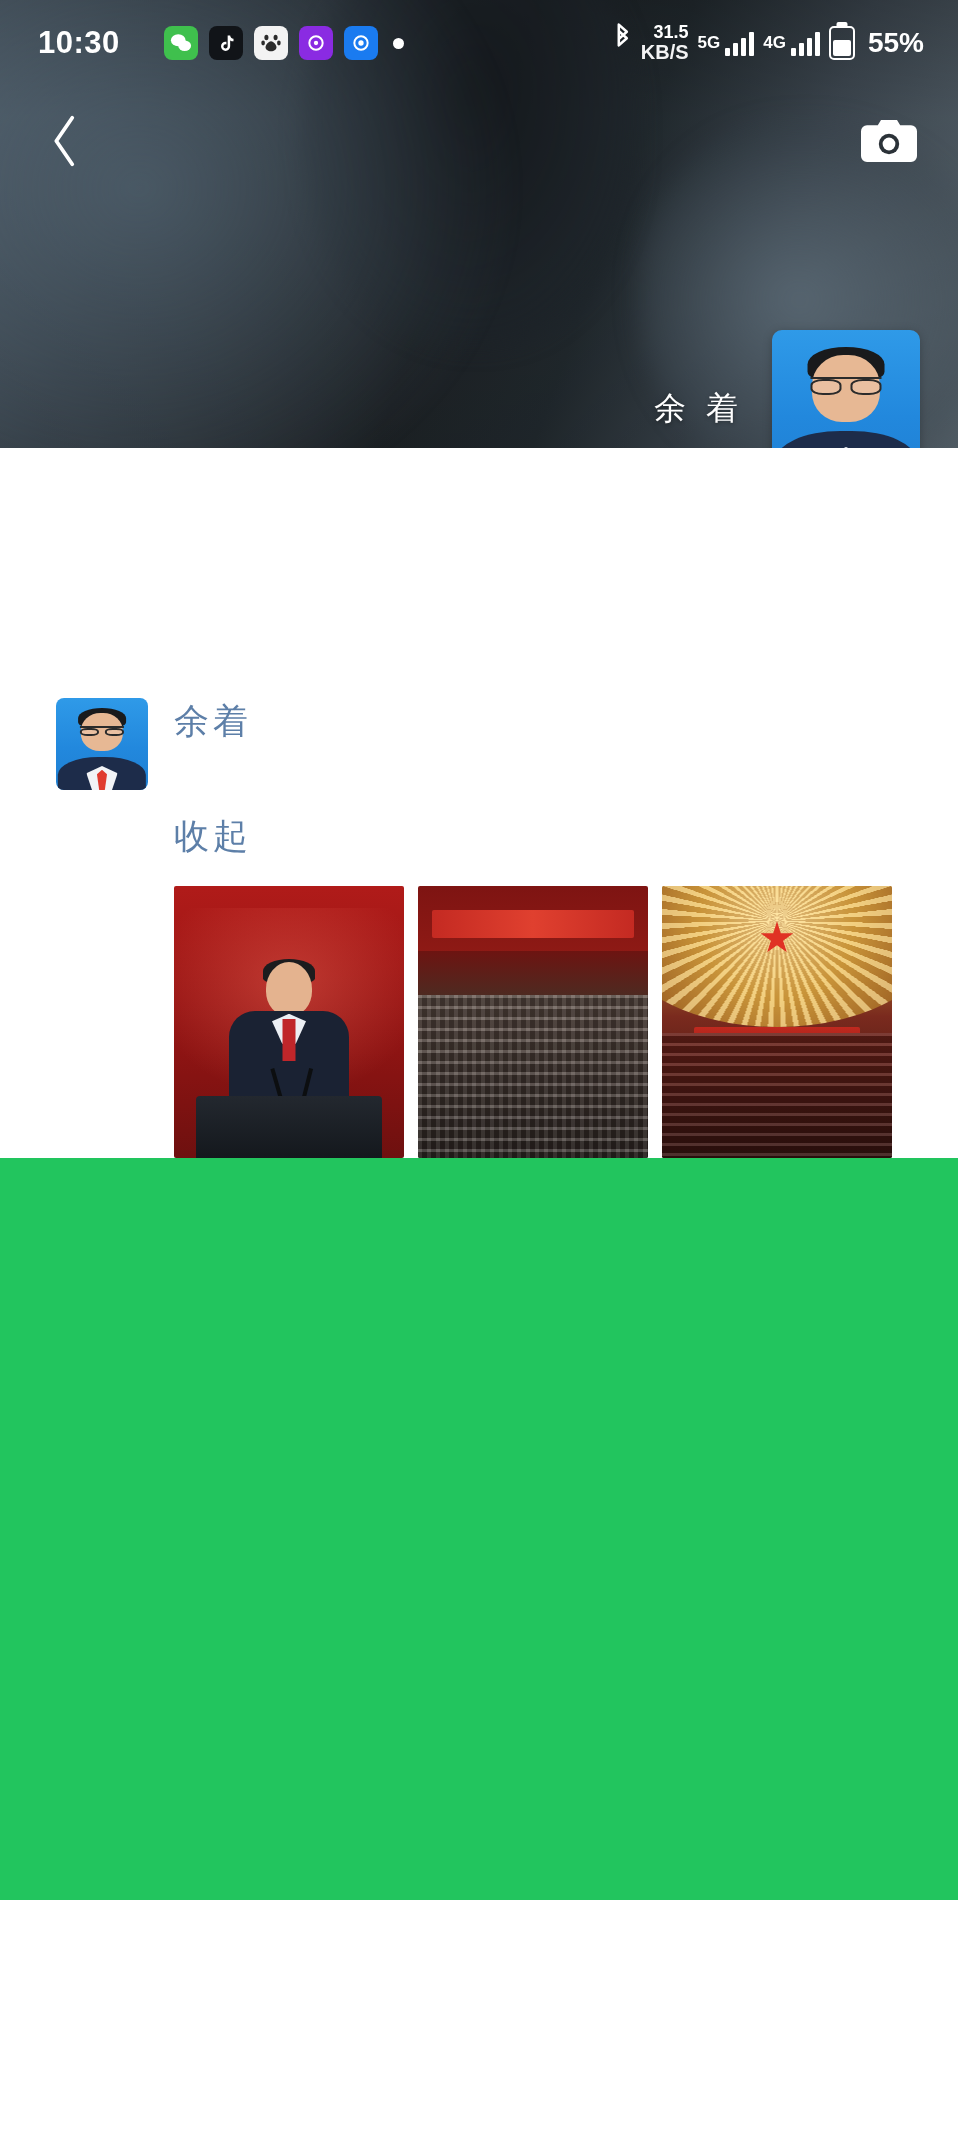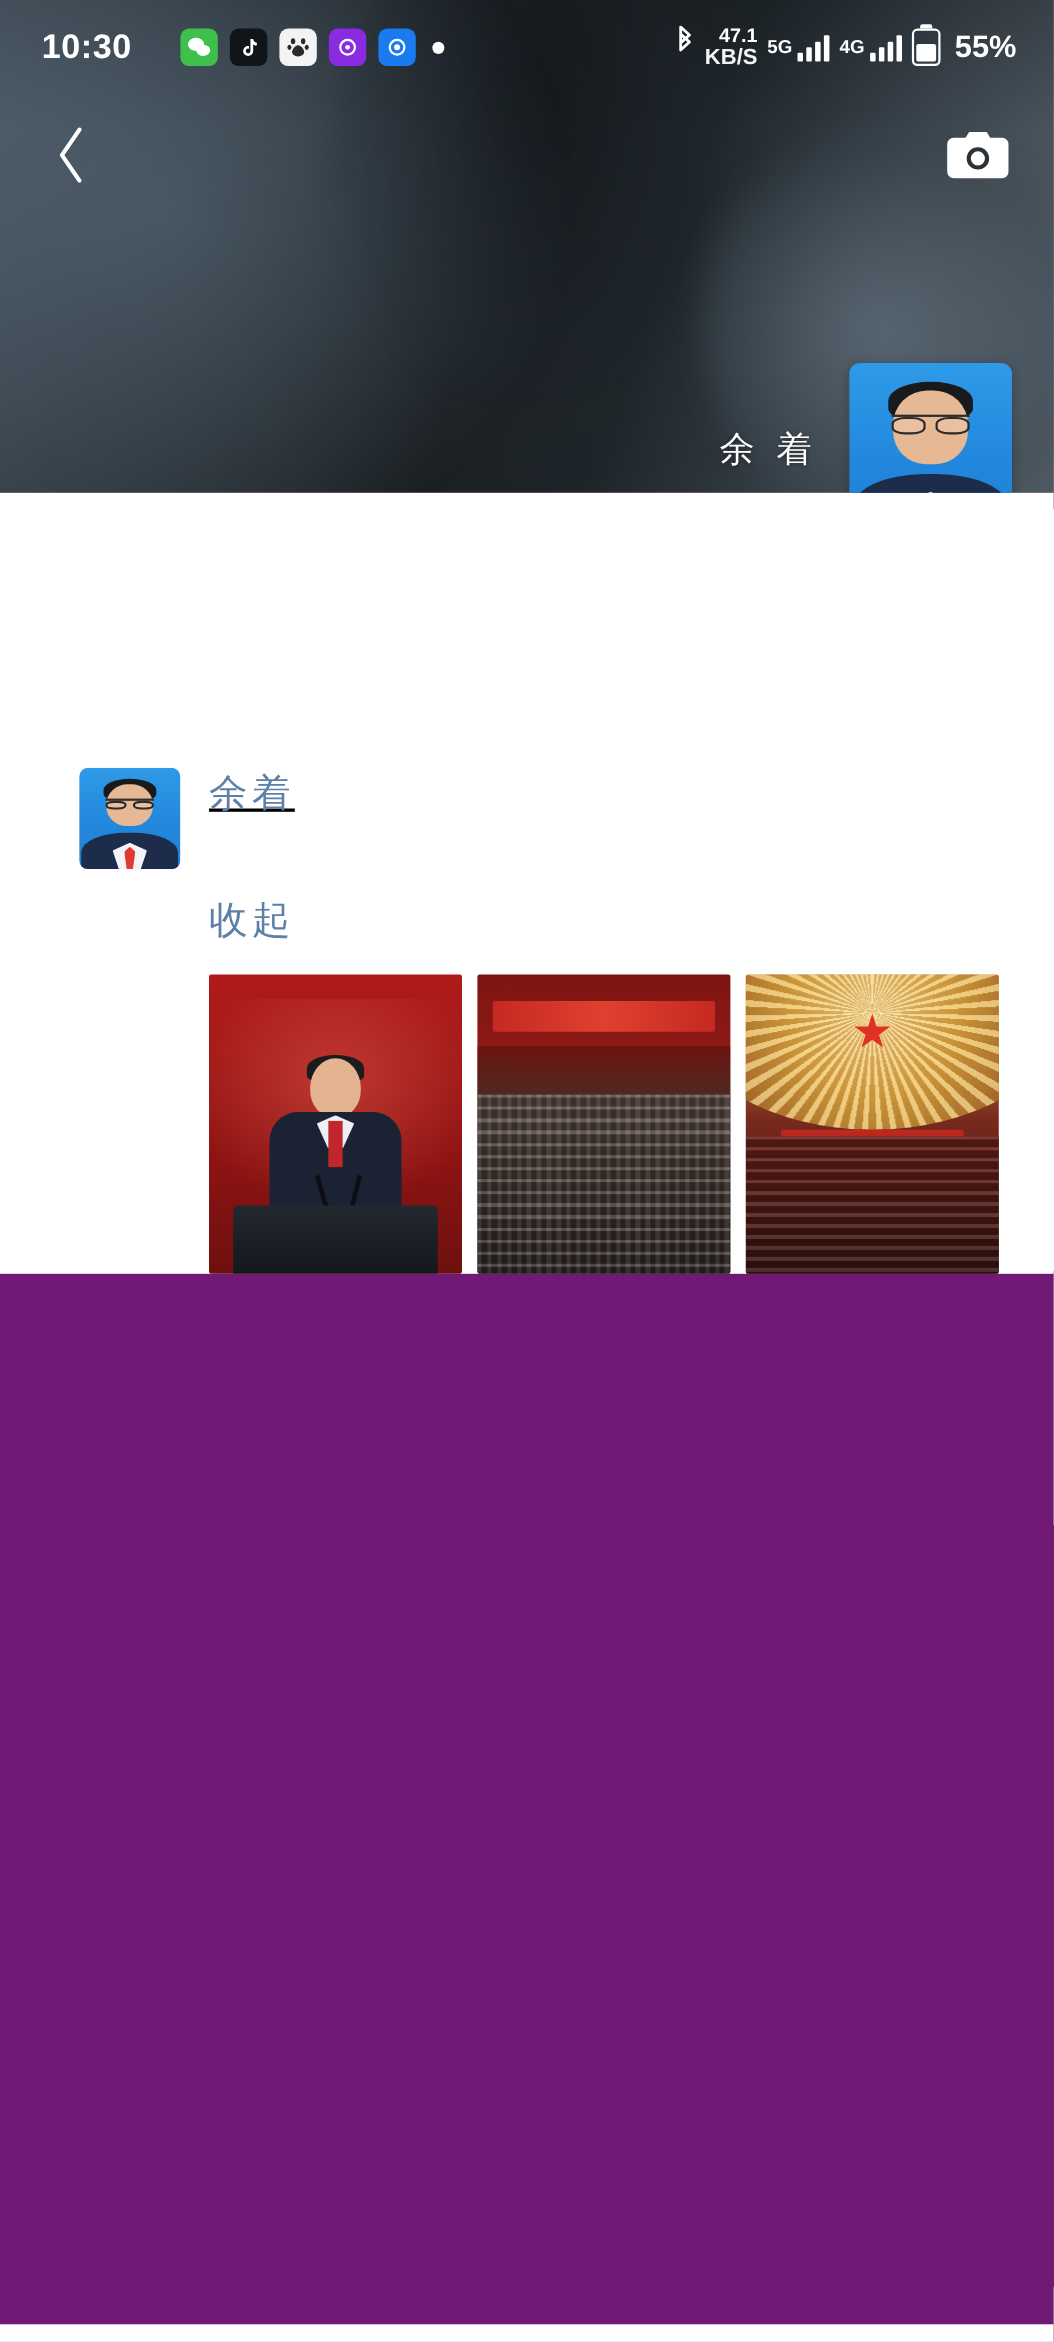--- a/index.html
+++ b/index.html
@@ -6,22 +6,22 @@
   html, body {
     width: 958px;
     height: 2129px;
     background: #ffffff;
     font-family: "Liberation Sans", sans-serif;
     overflow: hidden;
   }
   .phone {
     position: relative;
     width: 958px;
-    height: 2129px;
-    background: #701a75;
+    height: 1916px;
+    background: #22c55e;
     overflow: hidden;
   }
 
   
   .cover {
     position: relative;
     width: 958px;
     height: 448px;
     background:
       linear-gradient(180deg, rgba(0,0,0,0.22) 0%, rgba(0,0,0,0.05) 26%, rgba(0,0,0,0.12) 100%),
@@ -274,22 +274,21 @@
 
   
   .content {
     position: absolute;
     left: 0; top: 448px;
     width: 958px;
     background: #ffffff;
   }
   .post {
     display: flex;
-    padding: 250px 0 0 72px;
-    text-decoration: underline;
+    padding: 250px 0 0 56px;
   }
   .avatar-small {
     width: 92px; height: 92px;
     border-radius: 8px;
     overflow: hidden;
     flex: 0 0 92px;
     margin-right: 26px;
   }
   .post-main { width: 718px; }
   .post-author {
@@ -503,21 +502,21 @@
         <div class="dot-white"></div>
       </div>
 
       <div class="status-right">
         <span>
           <svg width="20" height="32" viewBox="0 0 12 20" fill="none" stroke="#fff" stroke-width="1.6" stroke-linejoin="round">
             <path d="M4 5l5 4.5-5 4.5V1l5 4.5L4 10"></path>
           </svg>
         </span>
         <span class="net-speed">
-          <span>47.1</span>
+          <span>31.5</span>
           <span class="kbs">KB/S</span>
         </span>
         <span class="sig-label">5G</span>
         <span class="bars">
             <i></i>
             <i></i>
             <i></i>
             <i></i>
           </span>
         <span class="sig-label">4G</span>

